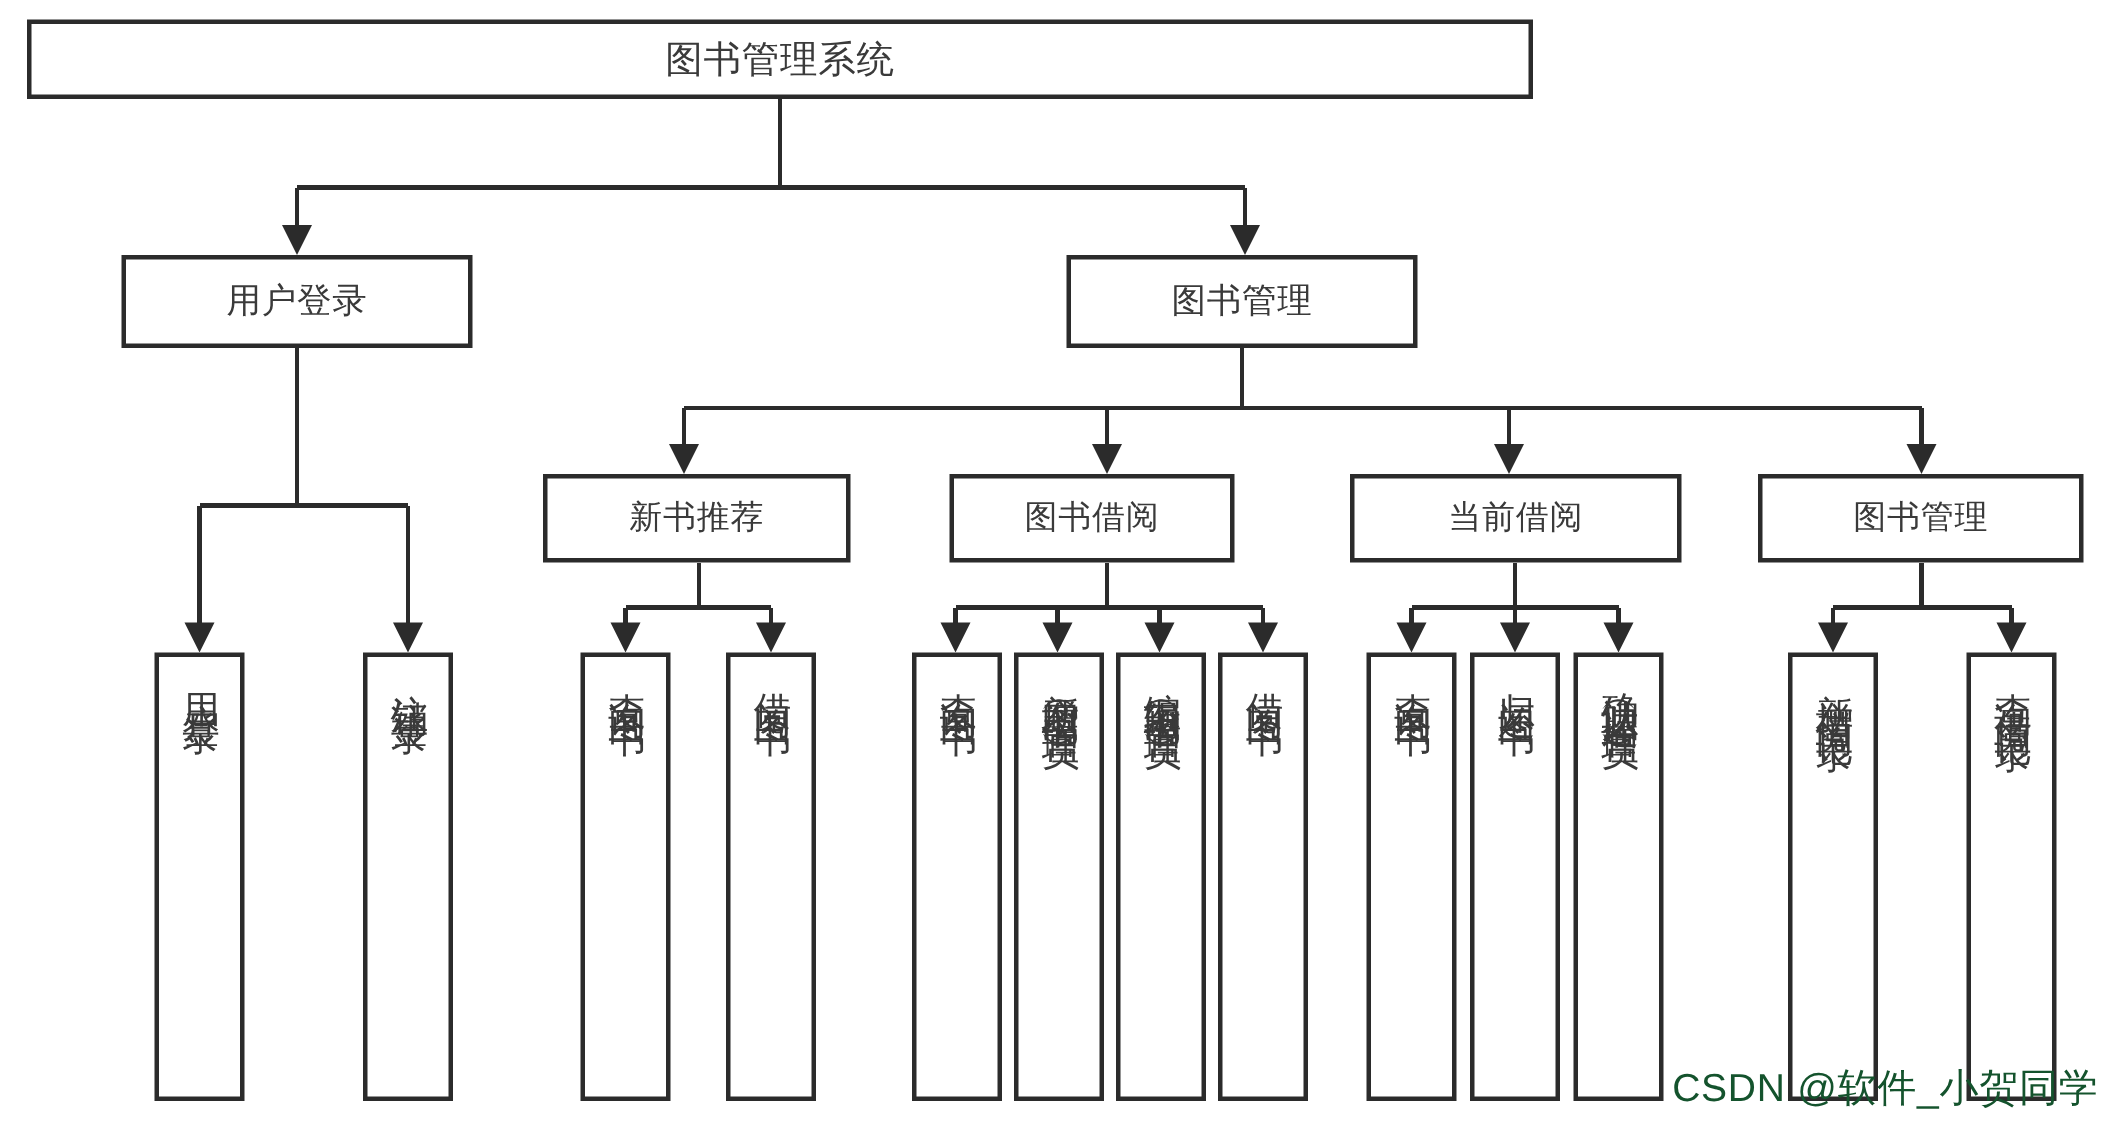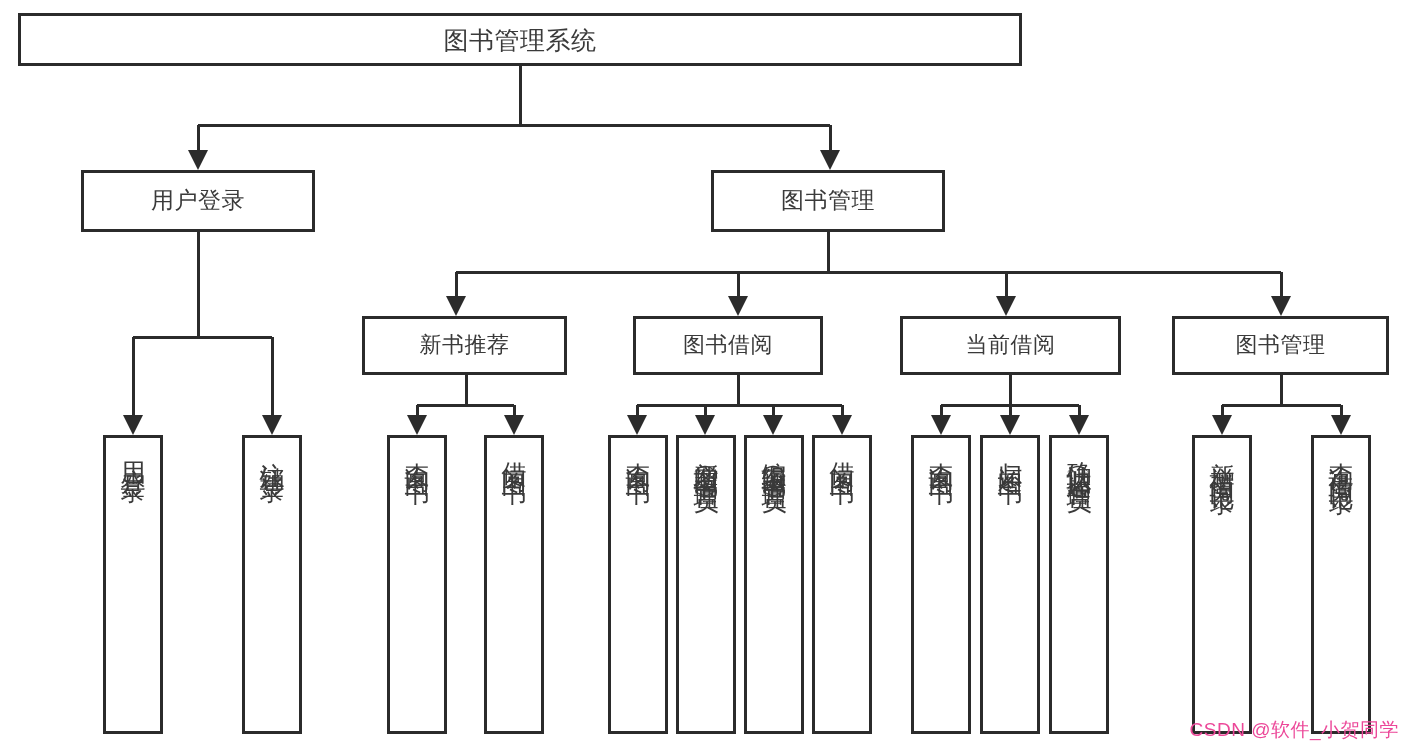--- a/index.html
+++ b/index.html
@@ -72,22 +72,22 @@
     letter-spacing: 6px;
     white-space: nowrap;
   }
   
   .node.leaf.tall .lbl { letter-spacing: 4px; }
   
   #watermark {
     position: absolute;
     right: 6px;
     bottom: 4px;
-    font-size: 19px;
-    color: #ec4899;
+    font-size: 26px;
+    color: #14532d;
     white-space: nowrap;
     letter-spacing: 0.5px;
   }
 </style>
 </head>
 <body>
 
 <div id="canvas">
 
   <svg id="connectors" viewBox="0 0 1405 747" xmlns="http://www.w3.org/2000/svg">

